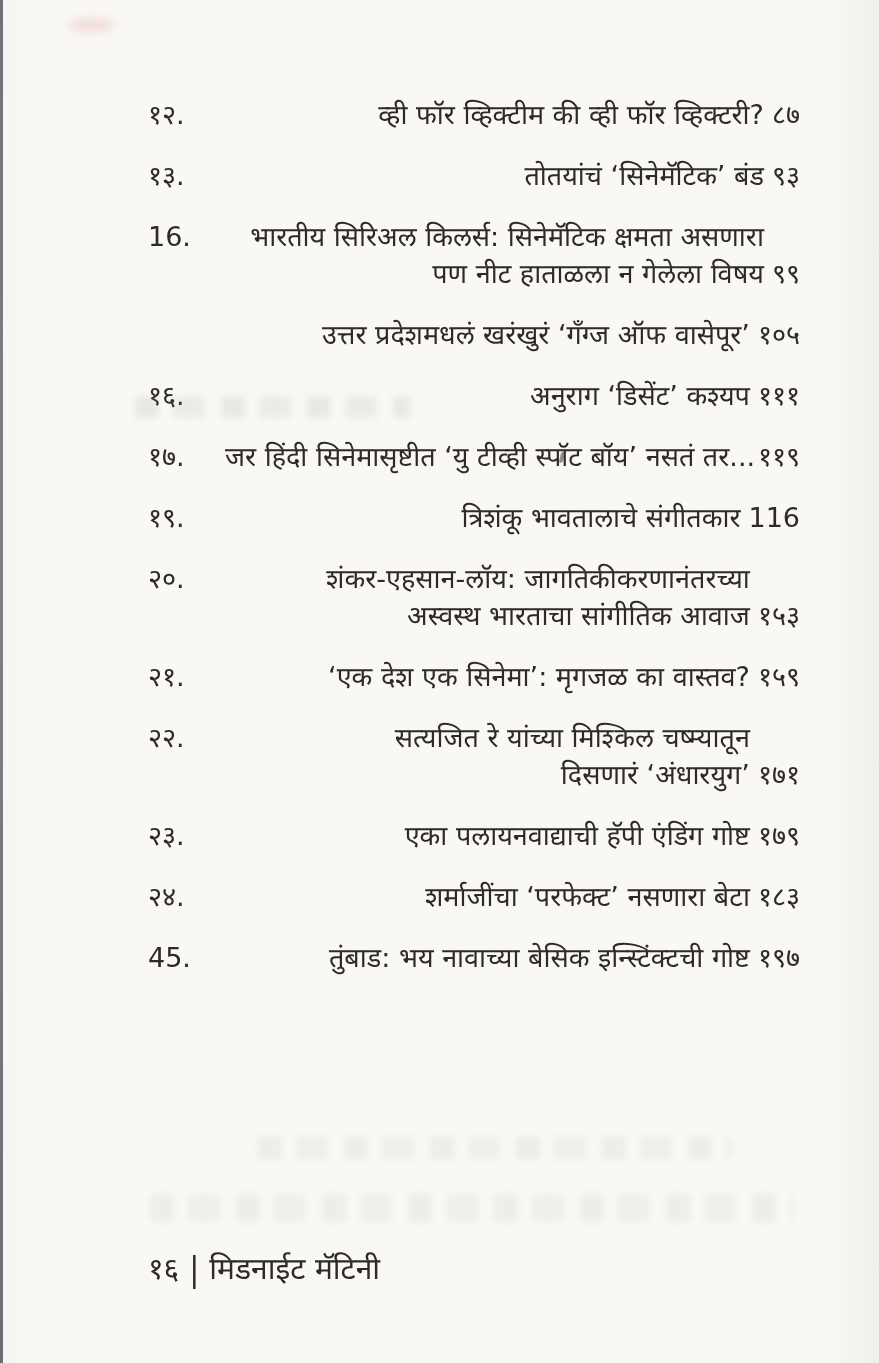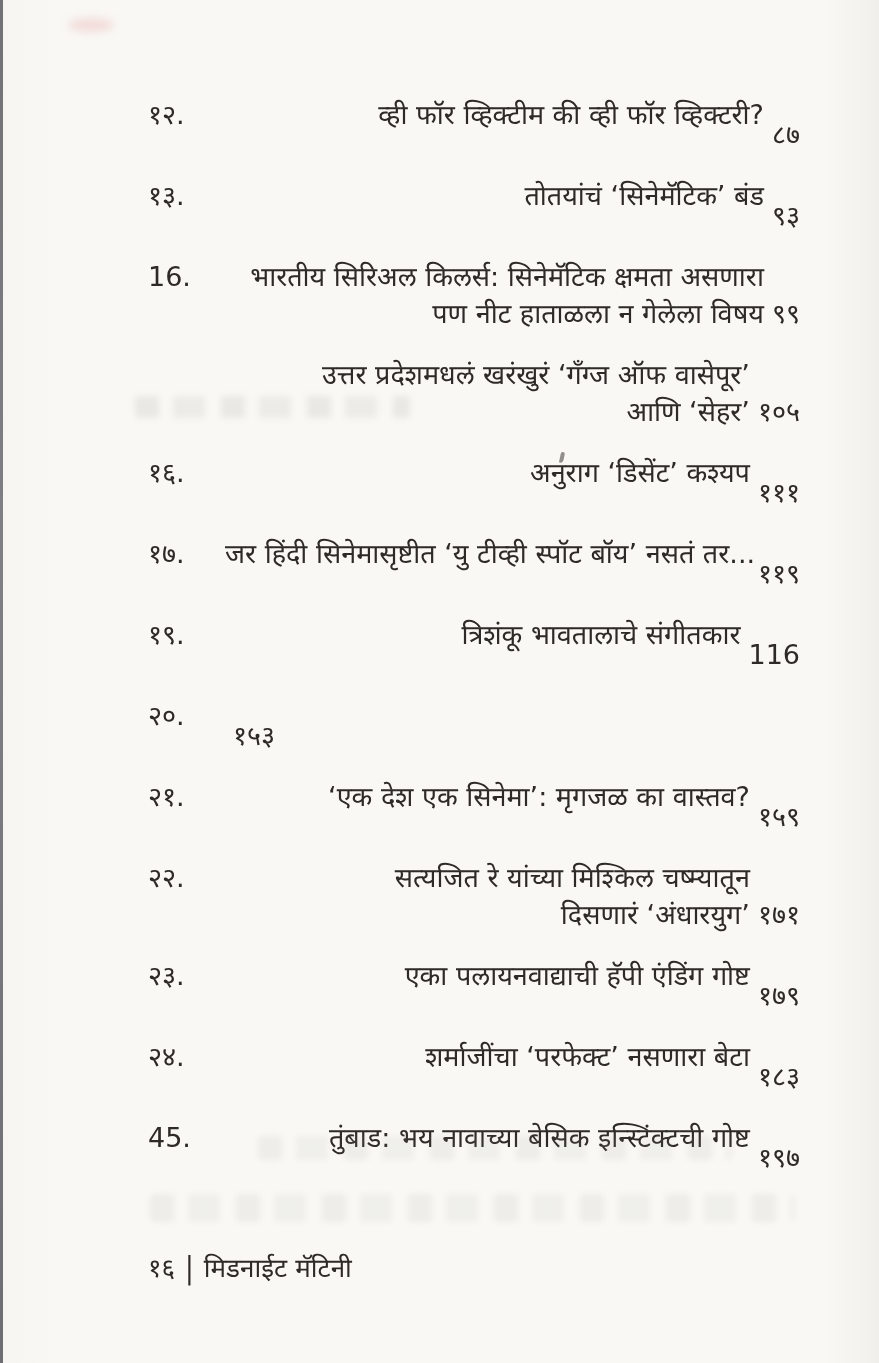--- a/index.html
+++ b/index.html
@@ -62,28 +62,27 @@
   }
   .entry-line {
     white-space: nowrap;
   }
   .entry-page {
     flex: 0 0 auto;
     margin-left: 8px;
     align-self: flex-end;
     text-align: right;
     white-space: nowrap;
-    margin-top: 20px;
   }
   
   #footer {
     position: absolute;
     left: 148px;
     top: 1250px;
-    font-size: 26px;
+    font-size: 30px;
     line-height: 37px;
     white-space: nowrap;
   }
   #footer .sep {
     display: inline-block;
     margin: 0 10px;
     transform: scaleY(1.15);
   }
   
   .ghost {
@@ -142,21 +141,20 @@
     <div class="entry-lines">
           <div class="entry-line">भारतीय सिरिअल किलर्स: सिनेमॅटिक क्षमता असणारा</div>
           <div class="entry-line">पण नीट हाताळला न गेलेला विषय</div>
         </div>
     <div class="entry-page">९९</div>
   </div>
 
   <div class="toc-entry">
     <div class="entry-lines">
           <div class="entry-line">उत्तर प्रदेशमधलं खरंखुरं ‘गँग्ज ऑफ वासेपूर’</div>
-          <div class="entry-line">आणि ‘सेहर’</div>
         </div>
     <div class="entry-page">१०५</div>
   </div>
 
   <div class="toc-entry">
     <div class="entry-num">१६.</div>
     <div class="entry-lines">
           <div class="entry-line">अनुराग ‘डिसेंट’ कश्यप</div>
         </div>
     <div class="entry-page">१११</div>
@@ -174,20 +172,24 @@
   <div class="toc-entry">
     <div class="entry-num">१९.</div>
     <div class="entry-lines">
           <div class="entry-line">त्रिशंकू भावतालाचे संगीतकार</div>
         </div>
     <div class="entry-page">116</div>
   </div>
 
   <div class="toc-entry">
     <div class="entry-num">२०.</div>
+    <div class="entry-lines">
+          <div class="entry-line">शंकर-एहसान-लॉय: जागतिकीकरणानंतरच्या</div>
+          <div class="entry-line">अस्वस्थ भारताचा सांगीतिक आवाज</div>
+        </div>
     <div class="entry-page">१५३</div>
   </div>
 
   <div class="toc-entry">
     <div class="entry-num">२१.</div>
     <div class="entry-lines">
           <div class="entry-line">‘एक देश एक सिनेमा’: मृगजळ का वास्तव?</div>
         </div>
     <div class="entry-page">१५९</div>
   </div>

